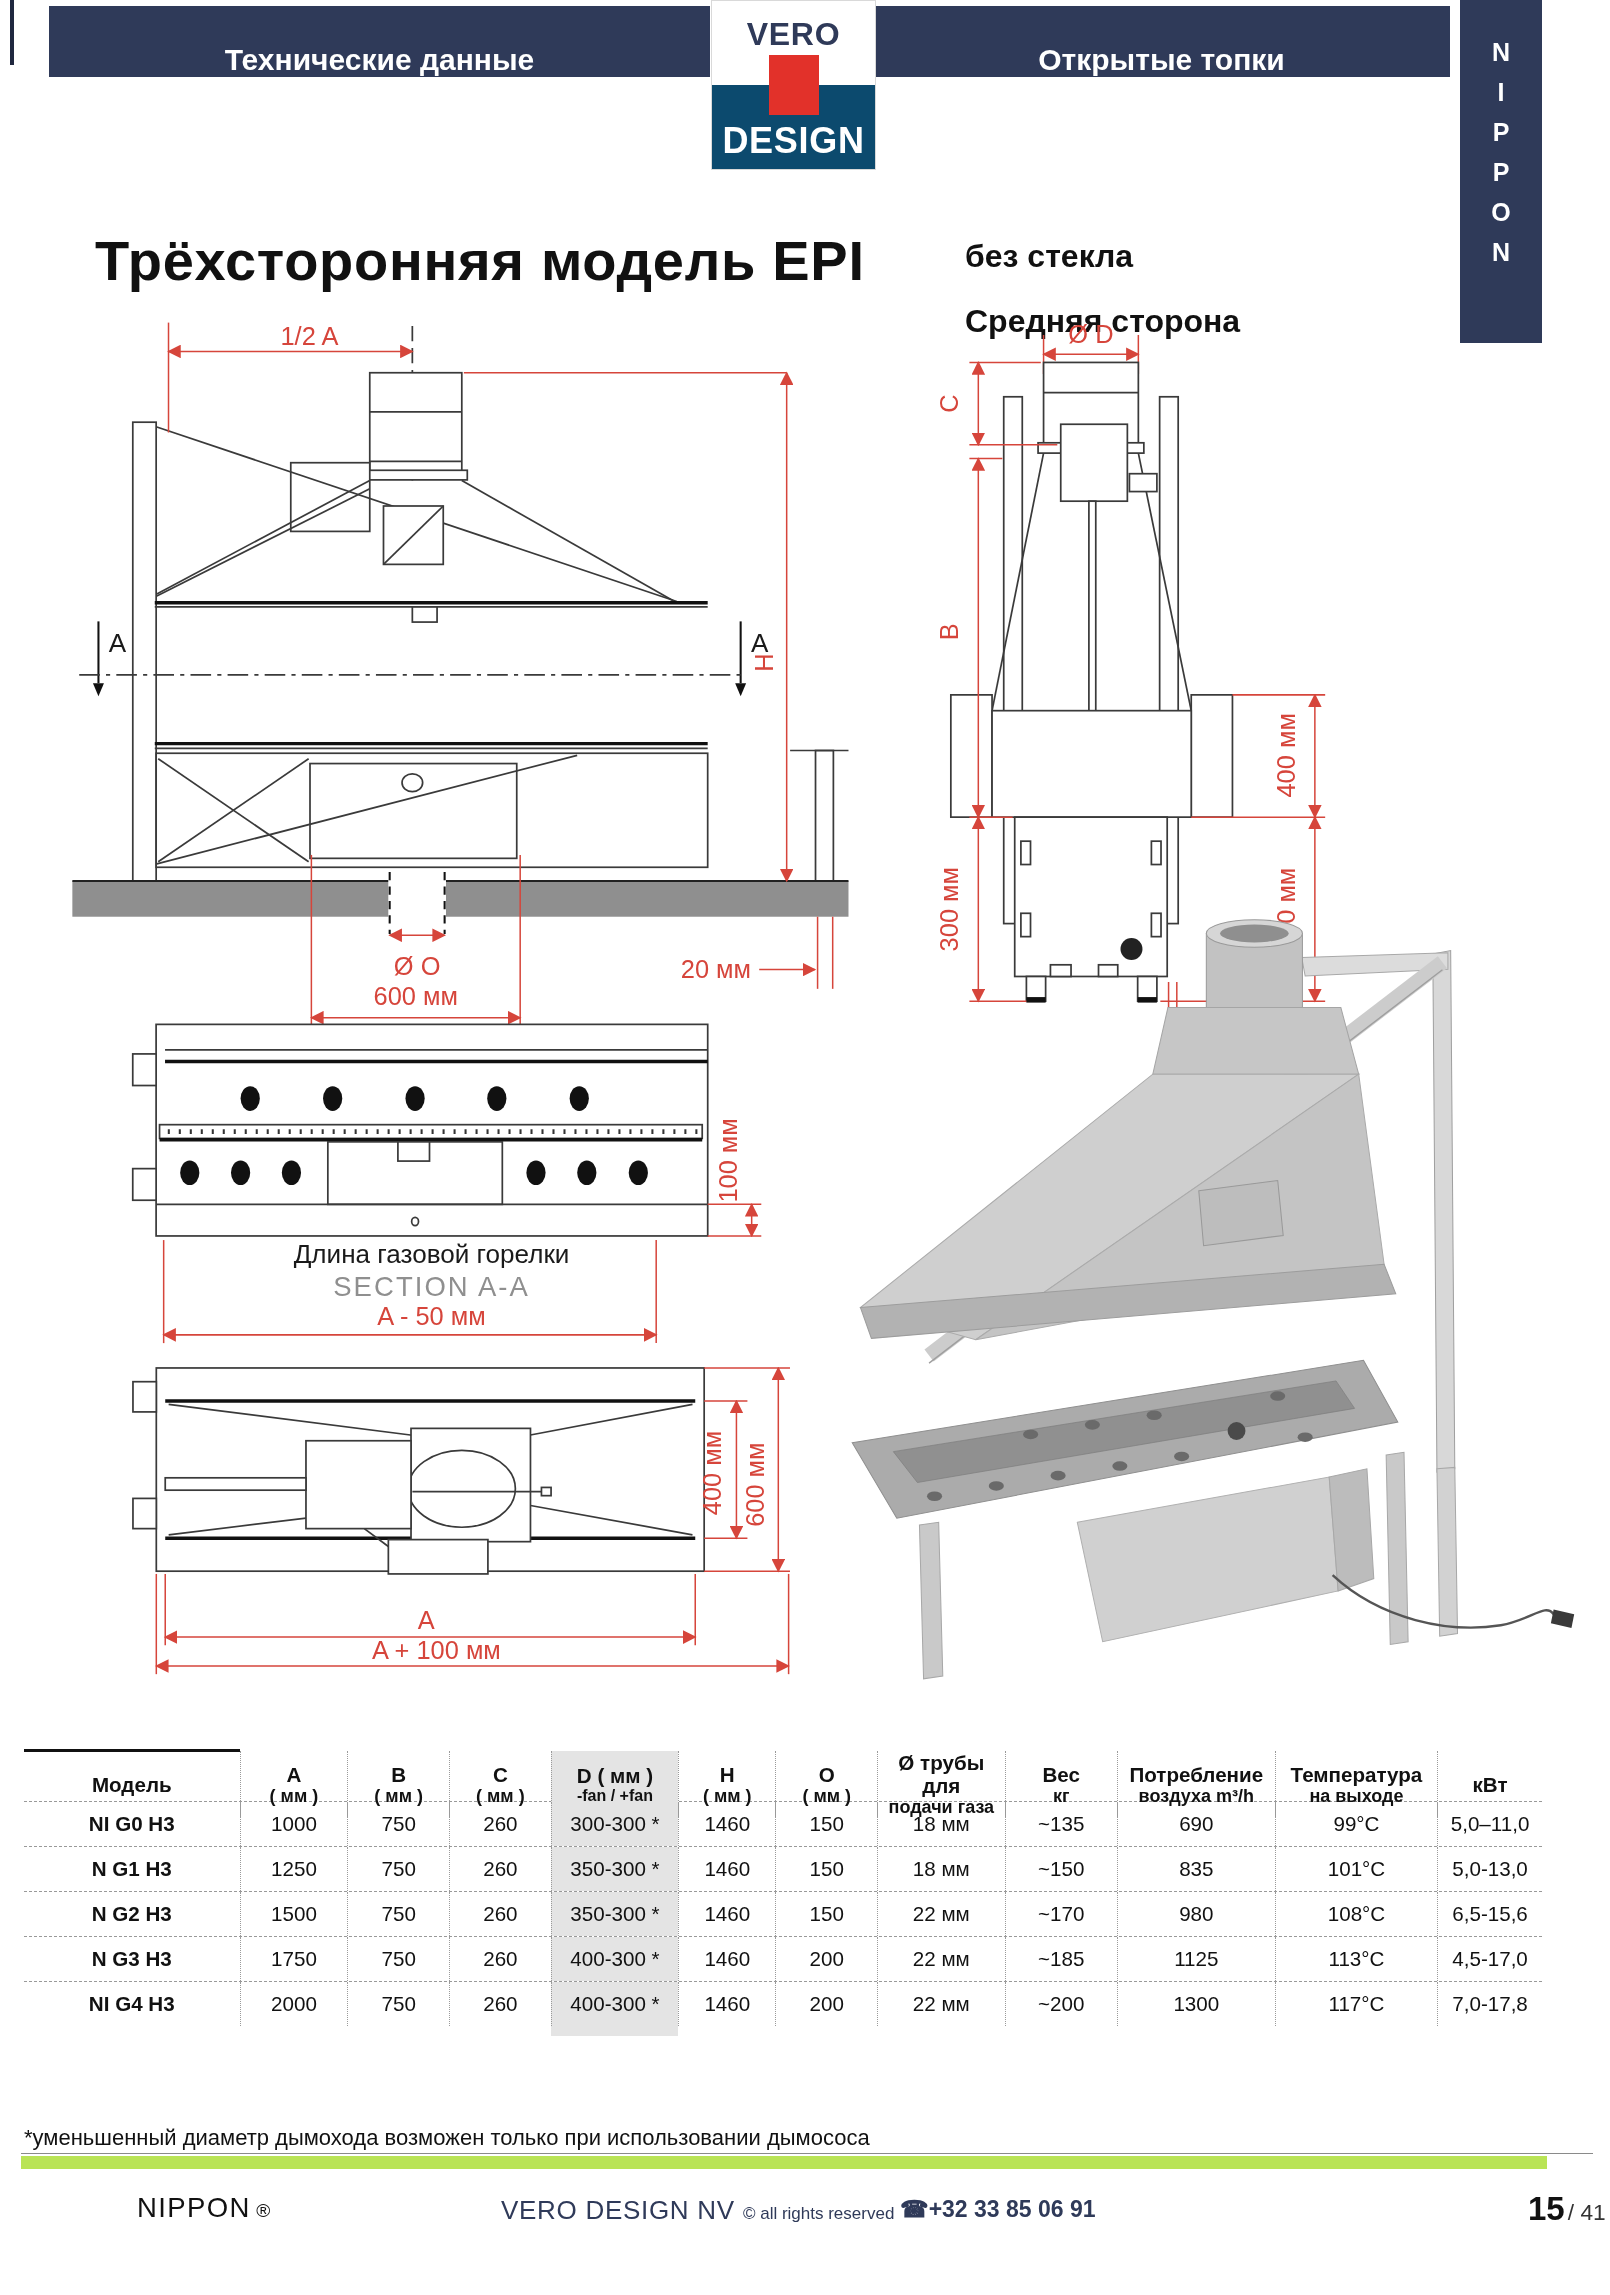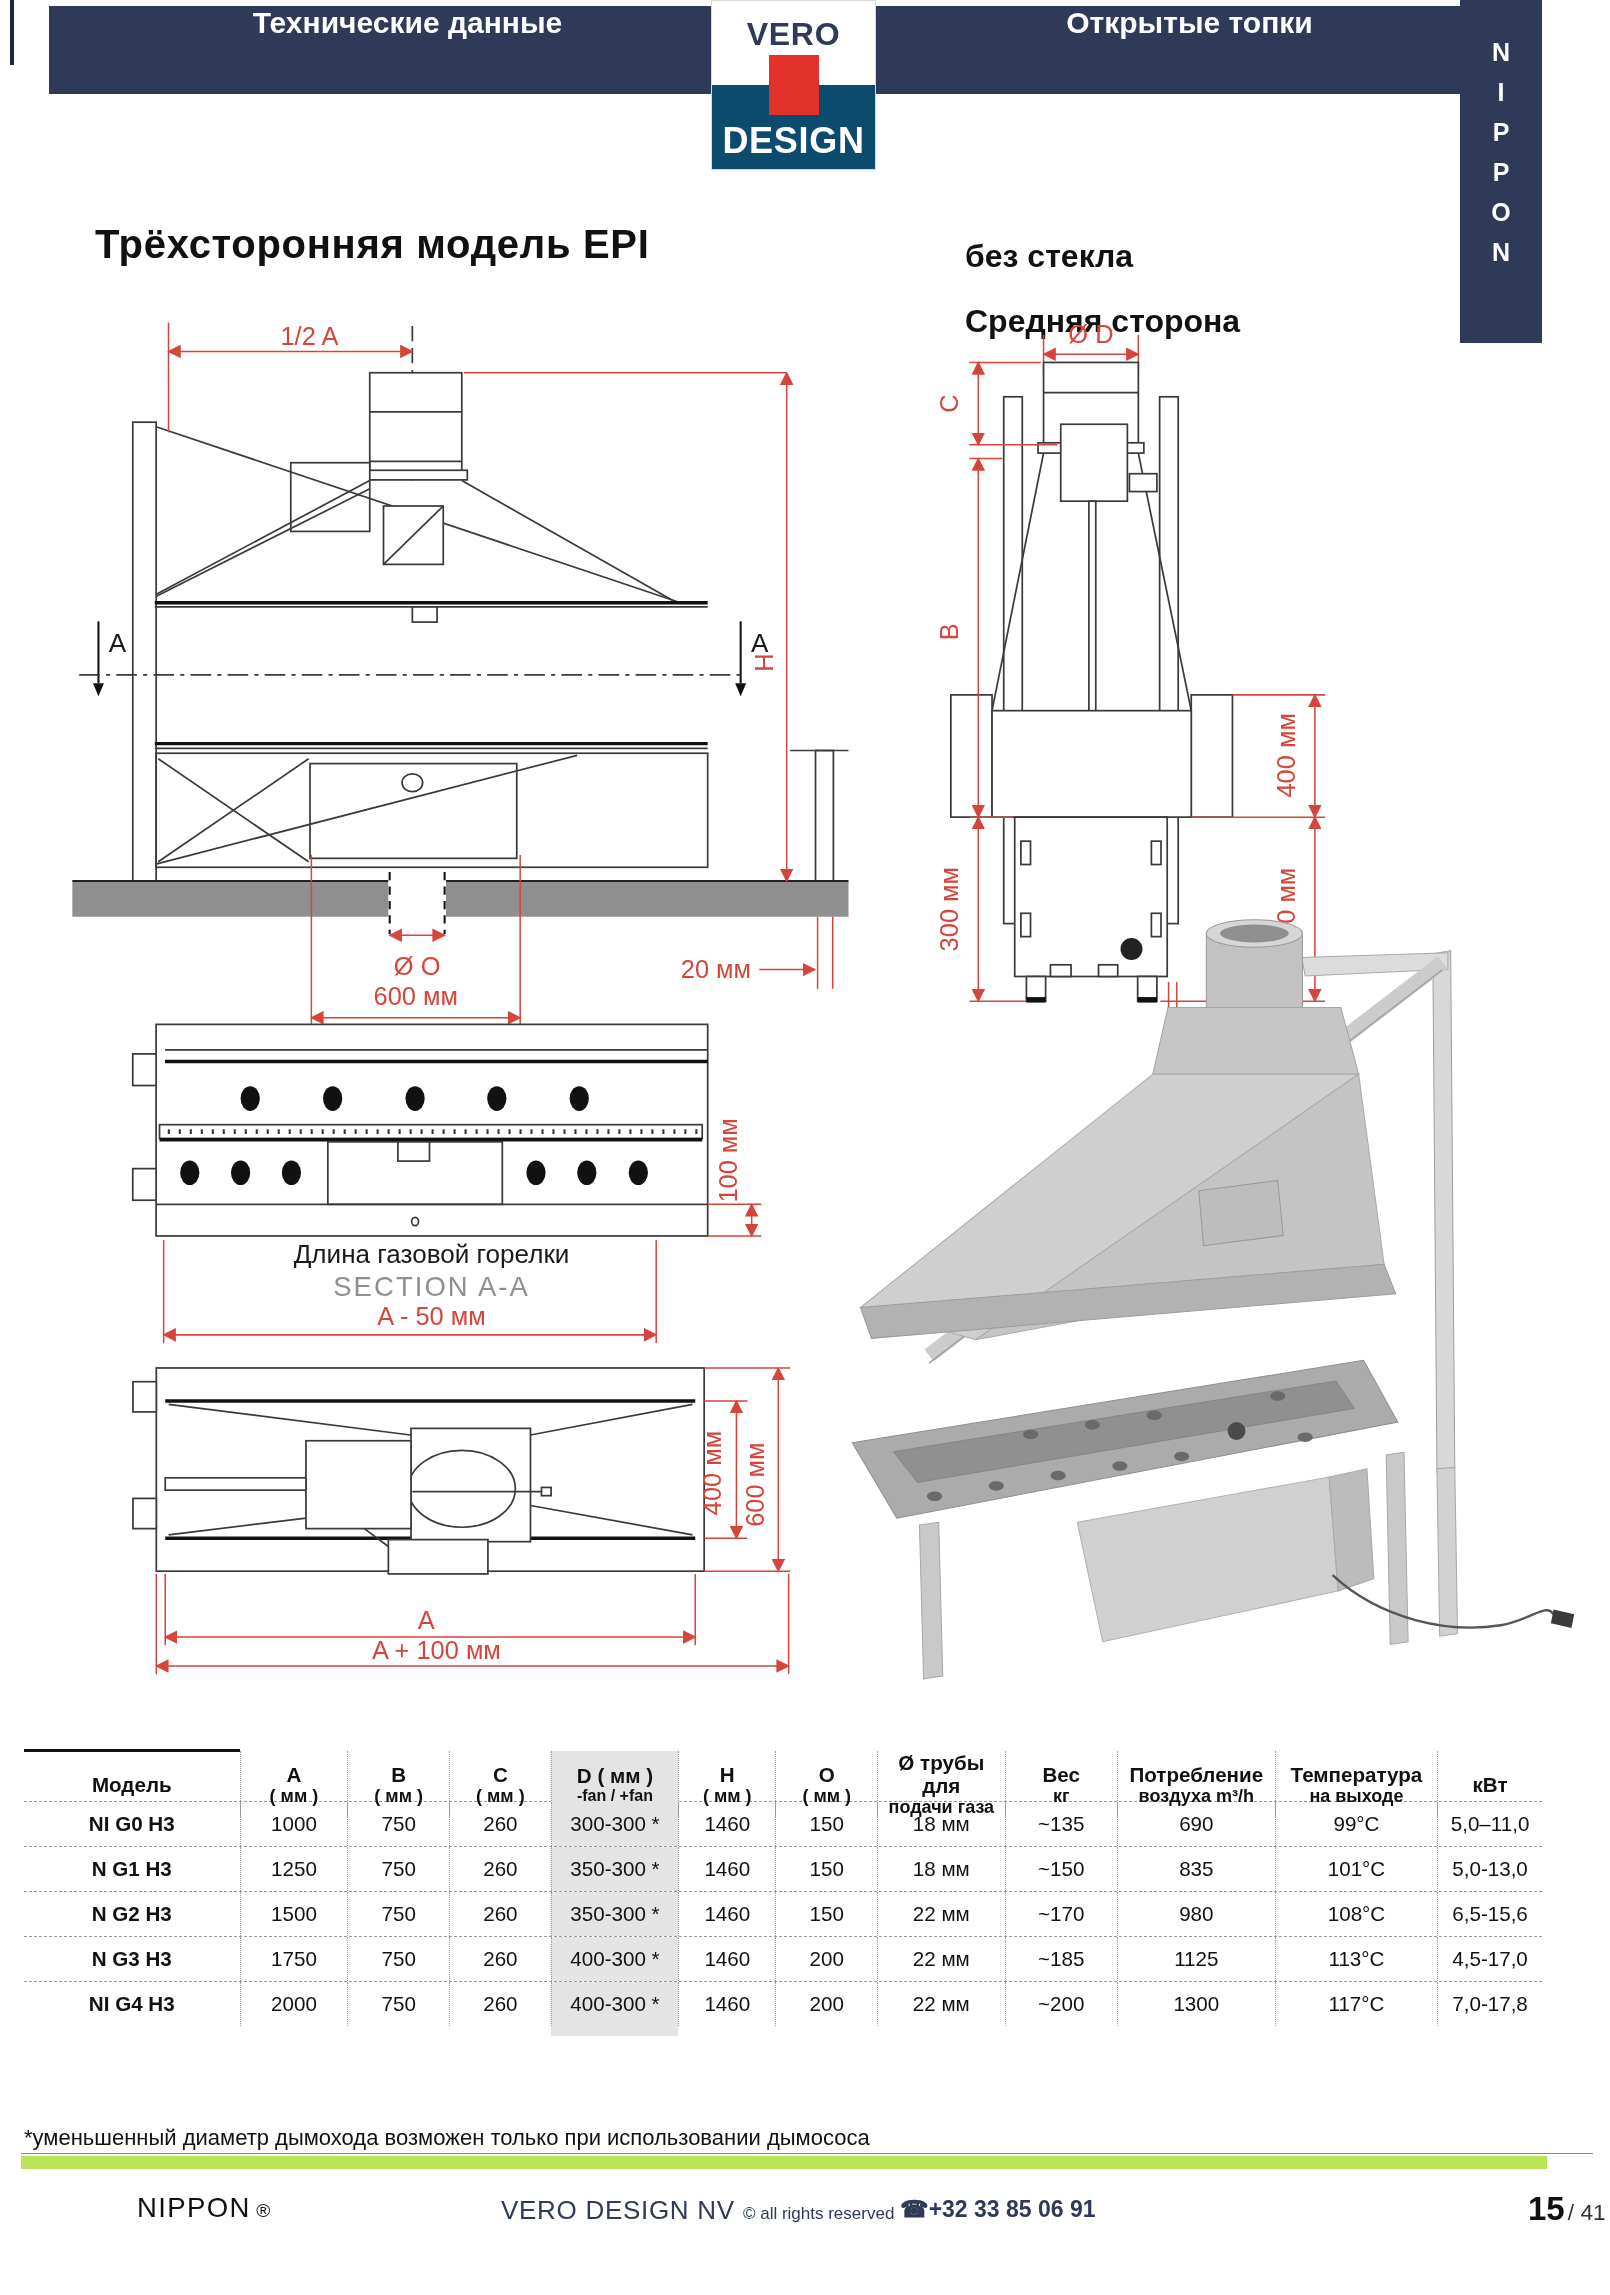--- a/index.html
+++ b/index.html
@@ -1,38 +1,38 @@
 <!DOCTYPE html>
 <html style="font-size:11px"><head>
 <meta charset="utf-8">
 <style>
   html,body{margin:0;padding:0;background:#888;}
   .page{position:relative;width:1610px;height:2295px;background:#fff;overflow:hidden;
         font-family:"Liberation Sans",sans-serif;color:#111;}
 
   
   .cropmark{position:absolute;left:9.6px;top:0;width:4.8px;height:65px;background:#20283f;}
-  .hbar{position:absolute;top:5.5px;height:88px;background:#2f3a59;color:#fff;display:flex;
-        align-items:flex-start;justify-content:center;font-weight:bold;font-size:30px;padding-left:28px;}
+  .hbar{position:absolute;top:5.5px;height:71px;background:#2f3a59;color:#fff;display:flex;
+        align-items:flex-end;justify-content:center;font-weight:bold;font-size:30px;}
   .hbar-left{left:49px;width:661px;}
   .hbar-right{left:873px;width:577px;}
   .logo{position:absolute;left:711px;top:0;width:163px;height:168px;border:0.7px solid #d9d9d9;}
   .logo-top{position:absolute;left:0;top:0;width:100%;height:84px;background:#fff;color:#2f3a59;
             font-weight:bold;font-size:32px;display:flex;align-items:center;justify-content:center;
             padding-bottom:18px;box-sizing:border-box;letter-spacing:0.7px;}
   .logo-bottom{position:absolute;left:0;top:84px;width:100%;height:84px;background:#0c4a6e;color:#fff;
             font-weight:bold;font-size:36px;display:flex;align-items:flex-end;justify-content:center;
             padding-bottom:6.9px;box-sizing:border-box;letter-spacing:0.7px;}
   .logo-red{position:absolute;left:57px;top:54px;width:50px;height:60px;background:#e2312a;}
   .side-tab{position:absolute;left:1460px;top:0;width:82px;height:343px;background:#2f3a59;
             display:flex;flex-direction:column;align-items:center;padding-top:40px;box-sizing:border-box;
             gap:15px;font-size:25px;font-weight:bold;color:#fff;line-height:1;}
 
   
-  .title-main{position:absolute;left:95px;top:222px;font-size:40px;font-weight:bold;letter-spacing:0.7px;}
+  .title-main{position:absolute;left:95px;top:228px;font-size:56px;font-weight:bold;letter-spacing:0.7px;}
   .title-side{position:absolute;left:965px;top:224px;font-size:32px;font-weight:bold;line-height:2.04;}
 
   
   svg{position:absolute;overflow:visible;}
   svg text{font-family:"Liberation Sans",sans-serif;}
   .ln{stroke:#3a3a3a;stroke-width:2.5;fill:none;}
   .ln2{stroke:#111;stroke-width:5;fill:none;}
   .wf{fill:#fff;stroke:#3a3a3a;stroke-width:2.5;}
   .blk{fill:#111;stroke:none;}
   .rd{stroke:#d6453b;stroke-width:2.2;fill:none;}

